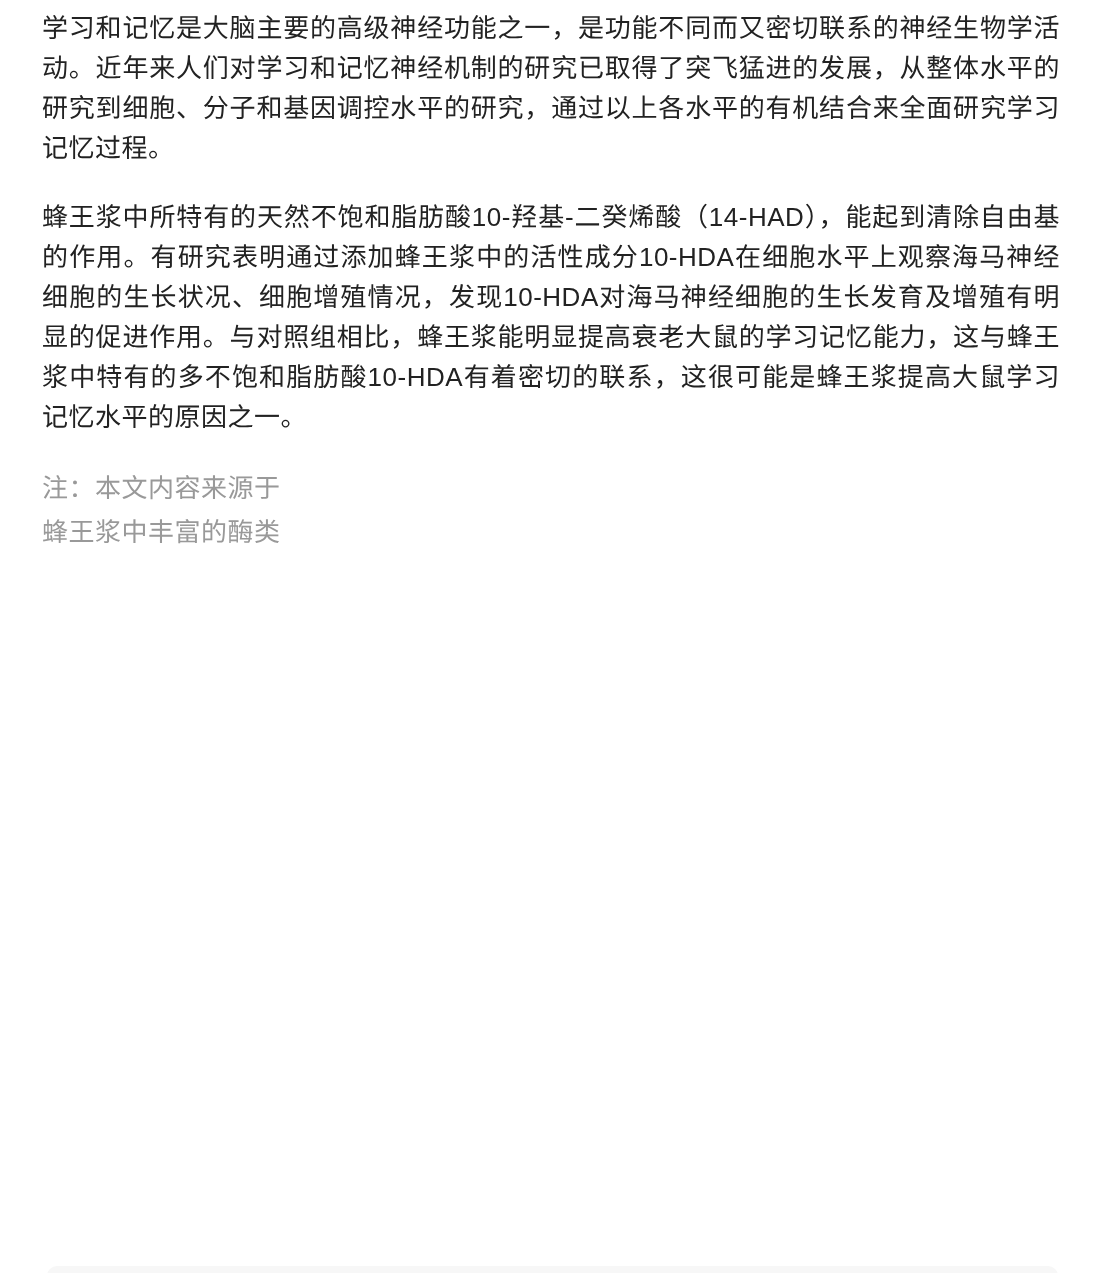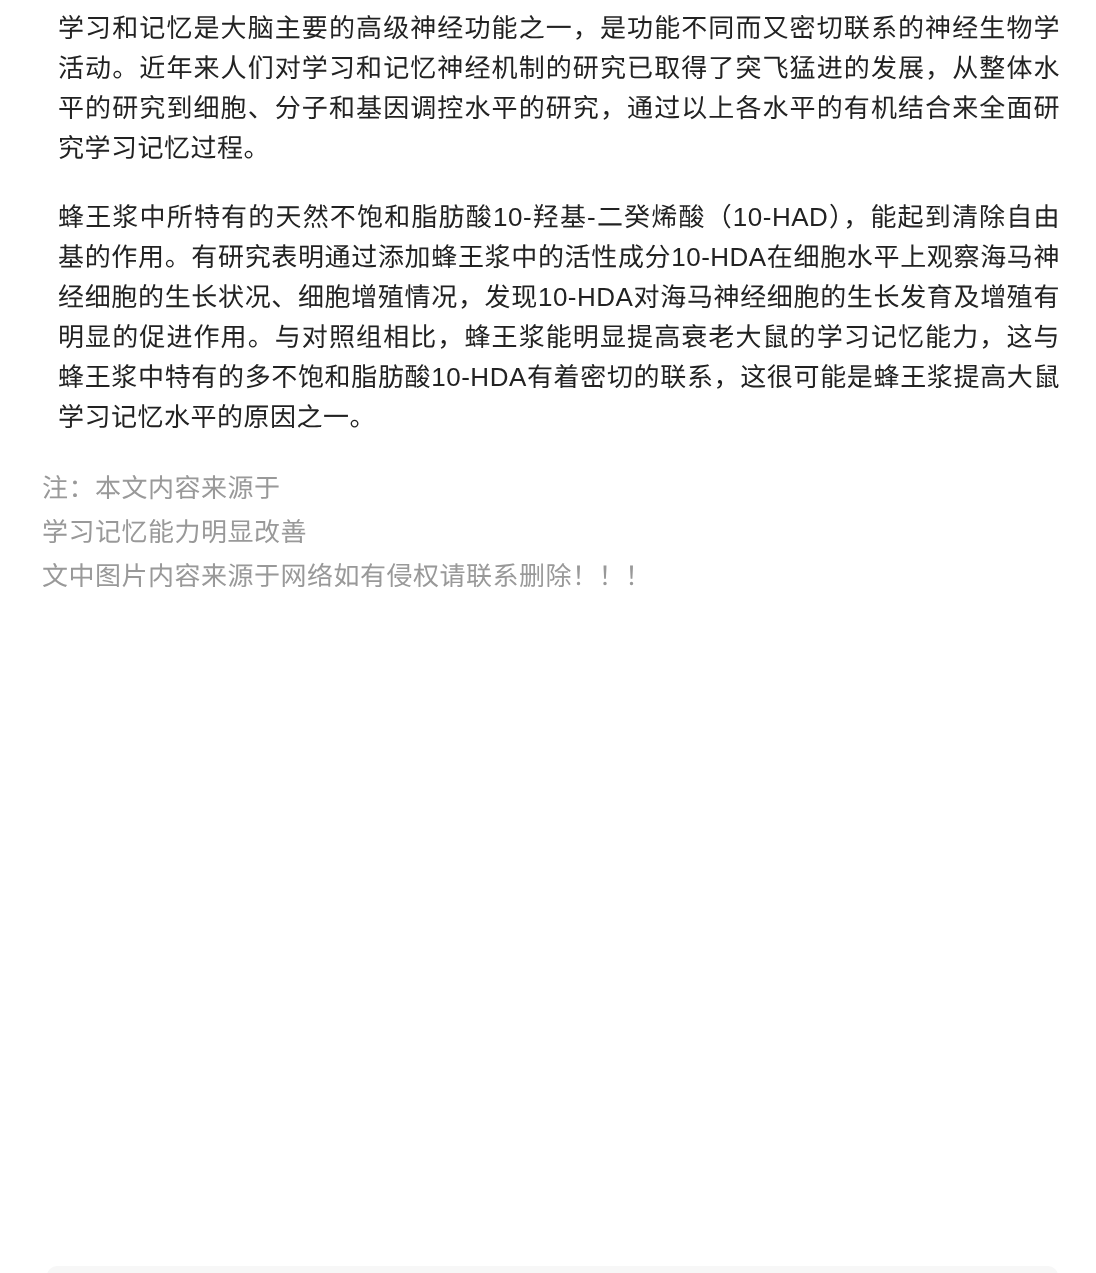--- a/index.html
+++ b/index.html
@@ -16,21 +16,21 @@
   }
   .article {
     position: absolute;
     top: 0;
     left: 42px;
     width: 1018px;
     padding-top: 8px;
     box-sizing: border-box;
   }
   .para {
-    margin: 0 0 29px 16px;
+    margin: 0 0 29px 0;
     font-size: 26px;
     line-height: 40px;
     color: #222222;
     text-align: justify;
     letter-spacing: 0.5px;
   }
   .note {
   }
   .note-line {
     margin: 0;
@@ -47,22 +47,21 @@
     height: 14px;
     background: #f7f7f7;
     border-radius: 10px 10px 0 0;
   }
 </style>
 </head>
 <body>
 
 <main class="article">
   <p class="para">学习和记忆是大脑主要的高级神经功能之一，是功能不同而又密切联系的神经生物学活动。近年来人们对学习和记忆神经机制的研究已取得了突飞猛进的发展，从整体水平的研究到细胞、分子和基因调控水平的研究，通过以上各水平的有机结合来全面研究学习记忆过程。</p>
-  <p class="para">蜂王浆中所特有的天然不饱和脂肪酸10-羟基-二癸烯酸（10-HAD），能起到清除自由基的作用。有研究表明通过添加蜂王浆中的活性成分10-HDA在细胞水平上观察海马神经细胞的生长状况、细胞增殖情况，发现10-HDA对海马神经细胞的生长发育及增殖有明显的促进作用。与对照组相比，蜂王浆能明显提高衰老大鼠的学习记忆能力，这与蜂王浆中特有的多不饱和脂肪酸10-HDA有着密切的联系，这很可能是蜂王浆提高大鼠学习记忆水平的原因之一。</p>
+  <p class="para">蜂王浆中所特有的天然不饱和脂肪酸10-羟基-二癸烯酸（14-HAD），能起到清除自由基的作用。有研究表明通过添加蜂王浆中的活性成分10-HDA在细胞水平上观察海马神经细胞的生长状况、细胞增殖情况，发现10-HDA对海马神经细胞的生长发育及增殖有明显的促进作用。与对照组相比，蜂王浆能明显提高衰老大鼠的学习记忆能力，这与蜂王浆中特有的多不饱和脂肪酸10-HDA有着密切的联系，这很可能是蜂王浆提高大鼠学习记忆水平的原因之一。</p>
 
   <div class="note">
     <p class="note-line">注：本文内容来源于</p>
-    <p class="note-line">学习记忆能力明显改善</p>
-    <p class="note-line">文中图片内容来源于网络如有侵权请联系删除！！！</p>
+    <p class="note-line">蜂王浆中丰富的酶类</p>
   </div>
 </main>
 
 <div class="next-card"></div>
 
 </body></html>

